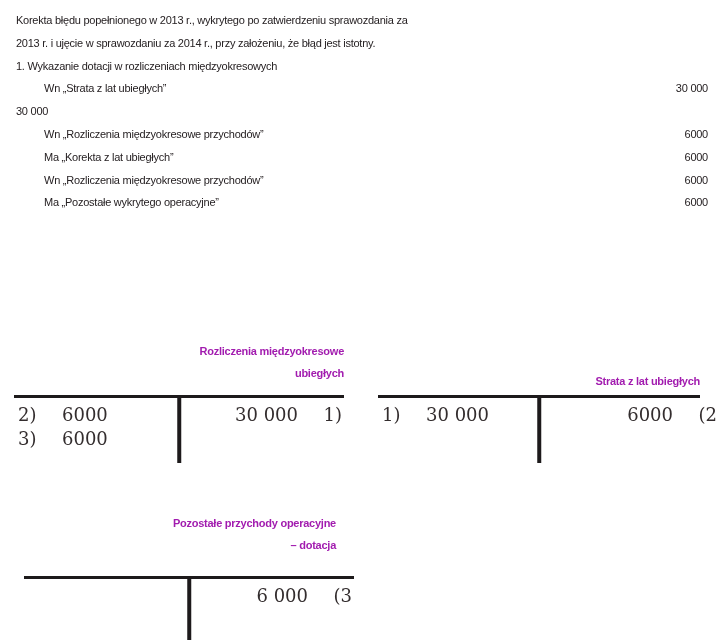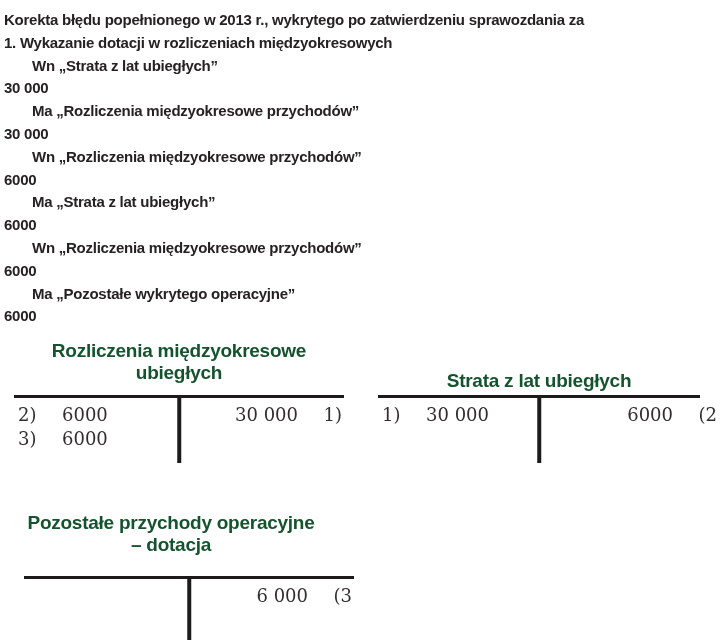--- a/index.html
+++ b/index.html
@@ -14,48 +14,47 @@
     width: 720px;
     height: 640px;
     background: #ffffff;
     color: #262123;
     overflow: hidden;
   }
 
   
   .textblock {
     position: absolute;
-    left: 4px;
+    left: 16px;
     top: 9px;
     right: 12px;
-    font-weight: bold;
-    font-size: 15px;
+    font-weight: normal;
+    font-size: 11px;
     line-height: 22.8px;
     letter-spacing: -0.25px;
   }
   .intro { }
   .entry-heading { }
   .entry-line {
     display: flex;
     justify-content: space-between;
     align-items: baseline;
-    flex-direction: column;
   }
   .entry-line .lbl { padding-left: 28px; }
   .entry-line .amt { text-align: right; white-space: nowrap; }
 
   
   .t-title {
     position: absolute;
     font-weight: bold;
-    font-size: 19px;
+    font-size: 11px;
     line-height: 22px;
     letter-spacing: -0.25px;
-    text-align: center;
-    color: #14532d;
+    text-align: right;
+    color: #a21caf;
   }
   .t-body {
     position: absolute;
     border-top: 3.5px solid #1d1a1b;
     font-family: "DejaVu Serif", serif;
     font-size: 18px;
     color: #332d2e;
   }
   .t-vline {
     position: absolute;
@@ -89,39 +88,39 @@
 </style>
 </head>
 <body>
 
 <div class="page">
 
   <div class="textblock">
 
     <p class="intro">
       <span>Korekta błędu popełnionego w 2013 r., wykrytego po zatwierdzeniu sprawozdania za</span><br>
+      <span>2013 r. i ujęcie w sprawozdaniu za 2014 r., przy założeniu, że błąd jest istotny.</span>
     </p>
 
 
     <div class="entry-heading">1. Wykazanie dotacji w rozliczeniach międzyokresowych</div>
     <div class="entry-line">
       <span class="lbl">Wn „Strata z lat ubiegłych”</span>
       <span class="amt">30 000</span>
     </div>
     <div class="entry-line">
-      <span class="lbl">Ma „Rozliczenia międzyokresowe przychodów”</span>
       <span class="amt">30 000</span>
     </div>
 
     <div class="entry-line">
       <span class="lbl">Wn „Rozliczenia międzyokresowe przychodów”</span>
       <span class="amt">6000</span>
     </div>
     <div class="entry-line">
-      <span class="lbl">Ma „Strata z lat ubiegłych”</span>
+      <span class="lbl">Ma „Korekta z lat ubiegłych”</span>
       <span class="amt">6000</span>
     </div>
 
     <div class="entry-line">
       <span class="lbl">Wn „Rozliczenia międzyokresowe przychodów”</span>
       <span class="amt">6000</span>
     </div>
     <div class="entry-line">
       <span class="lbl">Ma „Pozostałe wykrytego operacyjne”</span>
       <span class="amt">6000</span>

